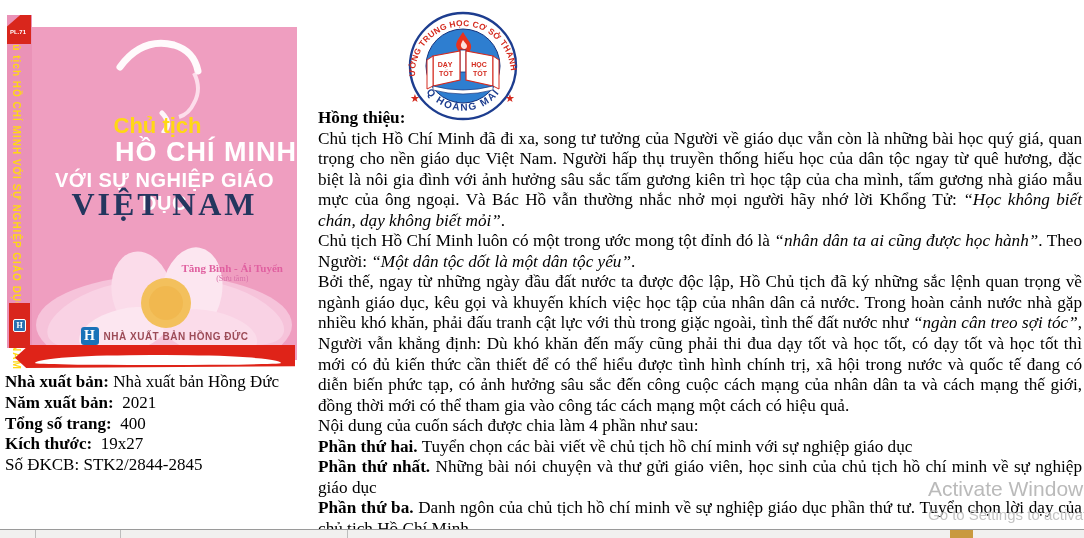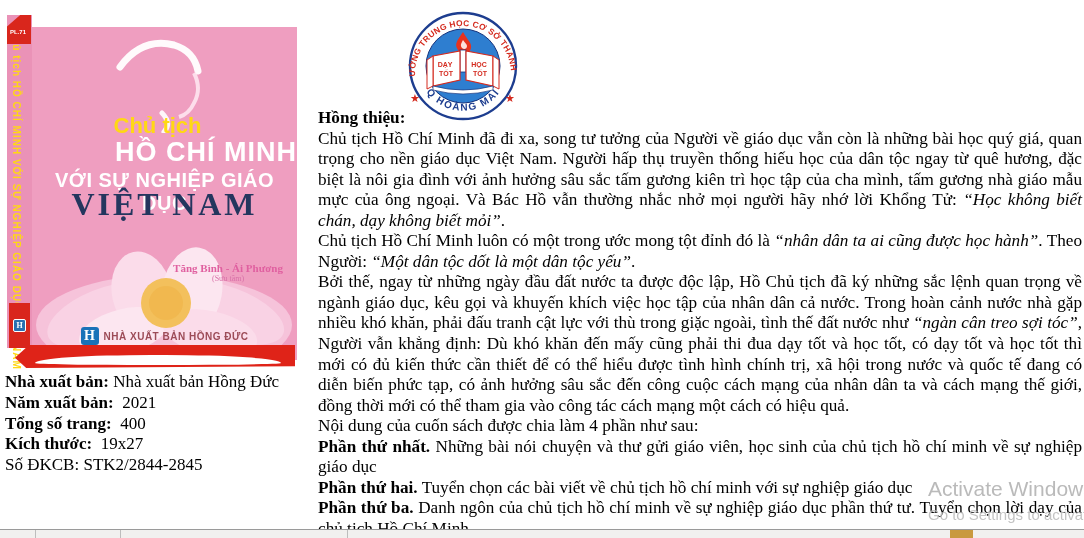--- a/index.html
+++ b/index.html
@@ -122,21 +122,21 @@
     <svg class="silhouette" viewBox="0 0 120 100">
       <path d="M18,34 Q40,4 72,12 Q92,18 96,38" stroke="#ffffff" stroke-width="7" fill="none" stroke-linecap="round" opacity="0.95"></path>
       <path d="M92,40 q8,16 0,30 q-5,11 -15,14" stroke="#ffe9f2" stroke-width="4" fill="none" opacity="0.85"></path>
       <path d="M60,80 q10,10 2,19" stroke="#ffffff" stroke-width="5" fill="none" stroke-linecap="round" opacity="0.9"></path>
     </svg>
     <div class="t-prefix">Chủ tịch</div>
     <div class="t-name">HỒ CHÍ MINH</div>
     <div class="t-sub">VỚI SỰ NGHIỆP GIÁO DỤC</div>
     <div class="t-country">VIỆT NAM</div>
     <div class="authors">
-      <span>Tăng Bình - Ái Phương</span>
+      <span>Tăng Bình - Ái Tuyển</span>
       <span class="note">(Sưu tầm)</span>
     </div>
     <svg class="lotus" viewBox="0 0 265 115">
       <ellipse cx="132" cy="80" rx="128" ry="50" fill="#f6c3da"></ellipse>
       <ellipse cx="70" cy="70" rx="58" ry="26" fill="#f9d2e4" transform="rotate(-22 70 70)"></ellipse>
       <ellipse cx="195" cy="68" rx="60" ry="26" fill="#f9d2e4" transform="rotate(20 195 68)"></ellipse>
       <ellipse cx="110" cy="48" rx="30" ry="42" fill="#fbdcea" transform="rotate(-12 110 48)"></ellipse>
       <ellipse cx="160" cy="46" rx="30" ry="44" fill="#fce6f0" transform="rotate(10 160 46)"></ellipse>
       <ellipse cx="92" cy="86" rx="46" ry="22" fill="#fce6f0" transform="rotate(-14 92 86)"></ellipse>
       <ellipse cx="178" cy="88" rx="48" ry="22" fill="#fbdcea" transform="rotate(12 178 88)"></ellipse>
@@ -197,22 +197,22 @@
     <div class="meta-row"><span class="meta-label-normal">Số ĐKCB:</span><span> STK2/2844-2845</span></div>
   </div>
 
 <div class="intro">
   <div class="intro-heading">Hồng thiệu:</div>
   <div>
       <p class="para"><span>Chủ tịch Hồ Chí Minh đã đi xa, song tư tưởng của Người về giáo dục vẫn còn là những bài học quý giá, quan trọng cho nền giáo dục Việt Nam. Người hấp thụ truyền thống hiếu học của dân tộc ngay từ quê hương, đặc biệt là nôi gia đình với ảnh hưởng sâu sắc tấm gương kiên trì học tập của cha mình, tấm gương nhà giáo mẫu mực của ông ngoại. Và Bác Hồ vẫn thường nhắc nhở mọi người hãy nhớ lời Khổng Tử: </span><span class="seg-i">“Học không biết chán, dạy không biết mỏi”</span><span>.</span></p>
       <p class="para"><span>Chủ tịch Hồ Chí Minh luôn có một trong ước mong tột đỉnh đó là </span><span class="seg-i">“nhân dân ta ai cũng được học hành”</span><span>. Theo Người: </span><span class="seg-i">“Một dân tộc dốt là một dân tộc yếu”</span><span>.</span></p>
       <p class="para"><span>Bởi thế, ngay từ những ngày đầu đất nước ta được độc lập, Hồ Chủ tịch đã ký những sắc lệnh quan trọng về ngành giáo dục, kêu gọi và khuyến khích việc học tập của nhân dân cả nước. Trong hoàn cảnh nước nhà gặp nhiều khó khăn, phải đấu tranh cật lực với thù trong giặc ngoài, tình thế đất nước như </span><span class="seg-i">“ngàn cân treo sợi tóc”</span><span>, Người vẫn khẳng định: Dù khó khăn đến mấy cũng phải thi đua dạy tốt và học tốt, có dạy tốt và học tốt thì mới có đủ kiến thức cần thiết để có thể hiểu được tình hình chính trị, xã hội trong nước và quốc tế đang có diễn biến phức tạp, có ảnh hưởng sâu sắc đến công cuộc cách mạng của nhân dân ta và cách mạng thế giới, đồng thời mới có thể tham gia vào công tác cách mạng một cách có hiệu quả.</span></p>
       <p class="para"><span>Nội dung của cuốn sách được chia làm 4 phần như sau:</span></p>
+      <p class="para"><span class="seg-b">Phần thứ hai.</span><span> Tuyển chọn các bài viết về chủ tịch hồ chí minh với sự nghiệp giáo dục</span></p>
       <p class="para"><span class="seg-b">Phần thứ nhất.</span><span> Những bài nói chuyện và thư gửi giáo viên, học sinh của chủ tịch hồ chí minh về sự nghiệp giáo dục</span></p>
-      <p class="para"><span class="seg-b">Phần thứ hai.</span><span> Tuyển chọn các bài viết về chủ tịch hồ chí minh với sự nghiệp giáo dục</span></p>
       <p class="para"><span class="seg-b">Phần thứ ba.</span><span> Danh ngôn của chủ tịch hồ chí minh về sự nghiệp giáo dục phần thứ tư. Tuyển chọn lời dạy của chủ tịch Hồ Chí Minh</span></p>
     </div>
 </div>
 
 <div class="watermark">
   <div class="wm1">Activate Windows</div>
   <div class="wm2">Go to Settings to activat</div>
 </div>
 
 <div class="bottom-bar">

